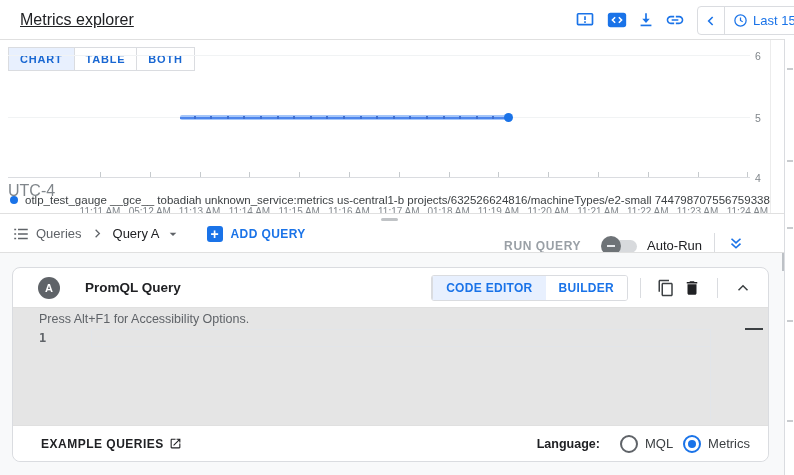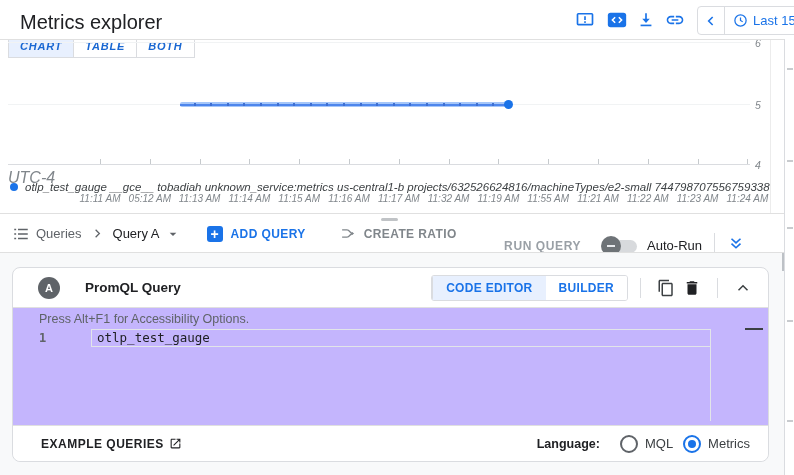--- a/index.html
+++ b/index.html
@@ -3,32 +3,32 @@
 <meta charset="utf-8">
 <style>
   html,body{margin:0;padding:0;background:#fff;}
   #app{position:relative;width:794px;height:475px;overflow:hidden;background:#fff;
        font-family:"Liberation Sans",sans-serif;color:#202124;}
   svg{display:block;}
 
   
   .header{position:absolute;top:0;left:0;width:794px;height:39px;background:#fff;
           border-bottom:1px solid #e0e0e0;z-index:5;}
-  .page-title{position:absolute;left:20px;top:11px;font-size:20px;color:#202124;}
+  .page-title{position:absolute;left:20px;top:11px;font-size:16px;color:#202124;text-decoration:underline;}
   .hicon{position:absolute;top:8px;width:24px;height:24px;display:flex;align-items:center;
          justify-content:center;color:#1a73e8;cursor:pointer;}
   .time-box{position:absolute;left:697px;top:6px;height:27px;width:130px;
             border:1px solid #dadce0;border-radius:4px;display:flex;align-items:center;background:#fff;}
   .time-collapse{width:26px;height:100%;display:flex;align-items:center;justify-content:center;color:#1a73e8;cursor:pointer;}
   .time-divider{width:1px;height:27px;background:#dadce0;}
   .time-main{display:flex;align-items:center;gap:5px;padding-left:8px;color:#1a73e8;
              font-size:13px;font-weight:500;white-space:nowrap;cursor:pointer;}
 
   
-  .chart-region{position:absolute;top:26px;left:0;width:785px;height:174px;background:#fff;font-style:italic;}
+  .chart-region{position:absolute;top:39px;left:0;width:785px;height:174px;background:#fff;}
   .view-tabs{position:absolute;left:8px;top:8px;display:inline-flex;border:1px solid #dadce0;background:#fff;}
   .vtab{padding:5px 11px;font-size:11px;font-weight:700;letter-spacing:.8px;color:#1967d2;
         border-right:1px solid #dadce0;cursor:pointer;white-space:nowrap;}
   .vtab:last-child{border-right:none;}
   .vtab.active{background:#e8f0fe;}
   .gridline{position:absolute;left:8px;width:742px;height:1px;background:#f1f3f4;}
   .gl-6{top:16px;} .gl-5{top:78px;}
   .x-axis-line{position:absolute;left:8px;top:138px;width:742px;height:1px;background:#dadce0;}
   .xtick{position:absolute;top:133px;width:1px;height:5px;background:#c6cacd;}
   .xlabel{position:absolute;top:143px;transform:translateX(-50%);font-size:10px;color:#80868b;white-space:nowrap;margin-top:24px;}
@@ -79,21 +79,21 @@
   .avatar{width:22px;height:22px;border-radius:50%;background:#5f6368;color:#fff;font-size:11px;
           font-weight:700;display:flex;align-items:center;justify-content:center;flex:0 0 auto;}
   .panel-title{margin-left:12px;font-size:13.5px;font-weight:600;color:#202124;padding-left:13px;}
   .spacer{flex:1;}
   .mode-tabs{display:flex;border:1px solid #dadce0;border-radius:3px;overflow:hidden;}
   .mtab{padding:5px 13px;font-size:12px;font-weight:600;letter-spacing:.3px;color:#1a73e8;background:#fff;
         cursor:pointer;white-space:nowrap;}
   .mtab.active{background:#e8f0fe;border-left:1px solid #dadce0;}
   .icon-btn{width:26px;height:26px;display:flex;align-items:center;justify-content:center;cursor:pointer;color:#3c4043;}
 
-  .editor{position:absolute;top:40px;left:0;right:0;height:119px;background:#c4b5fd;}
+  .editor{position:absolute;top:40px;left:0;right:0;height:119px;background:#e5e5e5;}
   .a11y-hint{position:absolute;left:26px;top:4px;font-size:12.5px;color:#5f6368;}
   .active-line-box{position:absolute;left:78px;top:21px;width:620px;height:18px;border:1px solid #e2e5e9;box-sizing:border-box;}
   .editor-vline{position:absolute;left:697px;top:39px;width:1px;height:74px;background:#e2e5e9;}
   .scroll-marker{position:absolute;left:732px;top:20px;width:18px;height:2px;background:#3c4043;}
   .gutter-num{position:absolute;left:26px;top:23px;font-family:"DejaVu Sans Mono",monospace;
               font-size:12px;font-weight:700;color:#5f6368;}
   .code-text{position:absolute;left:84px;top:22px;font-family:"DejaVu Sans Mono",monospace;
              font-size:12.5px;font-weight:500;color:#202124;white-space:pre;}
 
   .card-footer{position:absolute;left:0;right:0;bottom:0;height:36px;border-top:1px solid #e0e0e0;
@@ -206,23 +206,23 @@
         <span class="xtick" style="left: 747.4px;"></span>
       </div>
     <div>
         <span class="xlabel" style="left: 100px;">11:11 AM</span>
         <span class="xlabel" style="left: 149.8px;">05:12 AM</span>
         <span class="xlabel" style="left: 199.6px;">11:13 AM</span>
         <span class="xlabel" style="left: 249.4px;">11:14 AM</span>
         <span class="xlabel" style="left: 299.2px;">11:15 AM</span>
         <span class="xlabel" style="left: 349px;">11:16 AM</span>
         <span class="xlabel" style="left: 398.8px;">11:17 AM</span>
-        <span class="xlabel" style="left: 448.6px;">11:32 AM</span>
+        <span class="xlabel" style="left: 448.6px;">01:18 AM</span>
         <span class="xlabel" style="left: 498.4px;">11:19 AM</span>
-        <span class="xlabel" style="left: 548.2px;">11:55 AM</span>
+        <span class="xlabel" style="left: 548.2px;">11:20 AM</span>
         <span class="xlabel" style="left: 598px;">11:21 AM</span>
         <span class="xlabel" style="left: 647.8px;">11:22 AM</span>
         <span class="xlabel" style="left: 697.6px;">11:23 AM</span>
         <span class="xlabel" style="left: 747.4px;">11:24 AM</span>
       </div>
     <div>
         <span class="ylabel" style="top: 11px;">6</span>
         <span class="ylabel" style="top: 73px;">5</span>
         <span class="ylabel" style="top: 133px;">4</span>
       </div>
@@ -284,30 +284,20 @@
         <span class="caret">
           <svg width="16" height="16" viewBox="0 0 24 24" fill="currentColor">
               <path d="M7 10l5 5 5-5z"></path>
             </svg>
         </span>
       </span>
       <span class="add-query-btn">
         <span class="add-box">+</span>
         <span class="add-label">ADD QUERY</span>
       </span>
-      <span class="ratio-btn">
-        <span>
-          <svg width="17" height="17" viewBox="0 0 24 24">
-              <path d="M3 7h7M3 17h7" stroke="currentColor" stroke-width="1.8" fill="none"></path>
-              <path d="M10 7c4 0 4 5 8 5M10 17c4 0 4-5 8-5" stroke="currentColor" stroke-width="1.8" fill="none"></path>
-              <path d="M16.5 9.5L20 12l-3.5 2.5z" fill="currentColor"></path>
-            </svg>
-        </span>
-        <span class="ratio-label">CREATE RATIO</span>
-      </span>
     </div>
 
     <div class="tb-right">
       <span class="run-query">RUN QUERY</span>
       <span class="toggle">
         <span class="toggle-knob"></span>
       </span>
       <span class="autorun-label">Auto-Run</span>
       <span class="tb-divider"></span>
       <span class="collapse-all">
@@ -356,21 +346,20 @@
           </span>
         </span>
       </div>
 
       <div class="editor">
         <div class="a11y-hint">Press Alt+F1 for Accessibility Options.</div>
         <div class="active-line-box"></div>
         <div class="editor-vline"></div>
         <div class="scroll-marker"></div>
         <div class="gutter-num">1</div>
-        <div class="code-text">otlp_test_gauge</div>
       </div>
 
       <div class="card-footer">
         <span class="example-link">
           <span class="example-label">EXAMPLE QUERIES</span>
           <span style="margin-left:5px;color:#202124;">
             <svg width="13" height="13" viewBox="0 0 24 24" fill="currentColor">
                 <path d="M19 19H5V5h7V3H5c-1.11 0-2 .9-2 2v14c0 1.1.89 2 2 2h14c1.1 0 2-.9 2-2v-7h-2v7zM14 3v2h3.59l-9.83 9.83 1.41 1.41L19 6.41V10h2V3h-7z"></path>
               </svg>
           </span>

